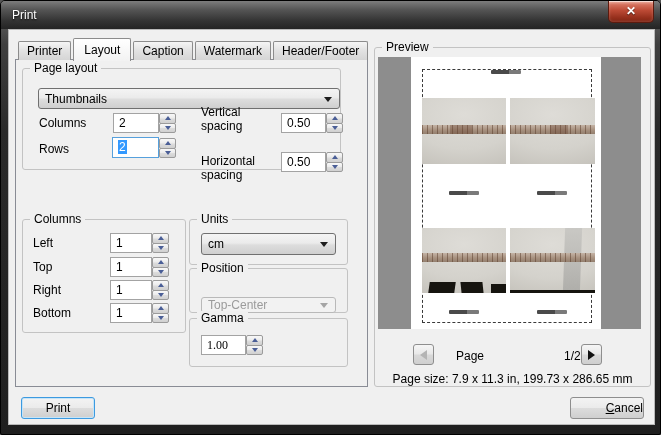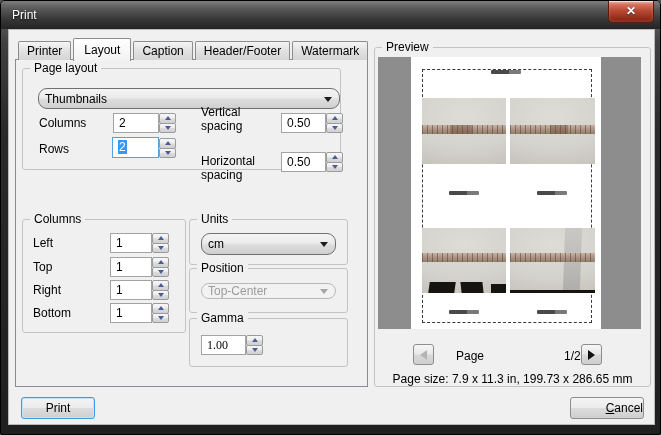--- a/index.html
+++ b/index.html
@@ -39,21 +39,21 @@
   .txt.focused{border:1px solid #56a0dc;}
   .sel{background:#3399ff;color:#fff;padding:0 1px;}
   .spin{position:absolute;width:17px;display:flex;flex-direction:column;}
   .spin-btn{flex:1;border:1px solid #9b9b9b;border-radius:2px;
     background:linear-gradient(180deg,#f8f8f8 0%,#ececec 45%,#dcdcdc 55%,#d0d0d0 100%);
     display:flex;align-items:center;justify-content:center;cursor:default;}
   .spin-btn + .spin-btn{margin-top:-1px;}
   .arr-up{width:0;height:0;border-left:3px solid transparent;border-right:3px solid transparent;border-bottom:4px solid #4a5e96;}
   .arr-down{width:0;height:0;border-left:3px solid transparent;border-right:3px solid transparent;border-top:4px solid #4a5e96;}
 
-  .combo{position:absolute;border:1px solid #707070;border-radius:9px;
+  .combo{position:absolute;border:1px solid #707070;border-radius:3px;
     background:linear-gradient(180deg,#f4f4f4 0%,#ebebeb 45%,#dddddd 55%,#cfcfcf 100%);
     font-size:12px;display:flex;align-items:center;padding:0 20px 0 6px;cursor:default;white-space:nowrap;}
   .combo-arrow{position:absolute;right:7px;top:50%;margin-top:-2px;width:0;height:0;
     border-left:4px solid transparent;border-right:4px solid transparent;border-top:5px solid #1d1d1d;}
   .combo.disabled{border-color:#b9b9b9;background:#f2f2f2;color:#9b9b9b;}
   .combo.disabled .combo-arrow{border-top-color:#a5a5a5;}
 
   .btn{position:absolute;border:1px solid #8e8e8e;border-radius:3px;
     background:linear-gradient(180deg,#f3f3f3 0%,#ebebeb 48%,#dcdcdc 52%,#cfcfcf 100%);
     font-size:12px;text-align:center;padding-top:3px;cursor:default;}
@@ -91,22 +91,22 @@
     <span>✕</span>
   </div>
 
   <div class="client"></div>
 
   <div class="tab-panel"></div>
   <div class="tabs">
     <div class="tab">Printer</div>
     <div class="tab selected">Layout</div>
     <div class="tab">Caption</div>
+    <div class="tab">Watermark</div>
     <div class="tab">Header/Footer</div>
-    <div class="tab">Watermark</div>
   </div>
 
   <div class="group" style="left:21px;top:67px;width:319px;height:102px;">
     <span class="group-label">Page layout</span>
   </div>
   <div class="combo" style="left:37px;top:87px;width:302px;height:21px;">
     <span>Thumbnails</span>
     <i class="combo-arrow"></i>
   </div>
 
@@ -204,21 +204,21 @@
     <span class="group-label">Units</span>
   </div>
   <div class="combo" style="left:200px;top:232px;width:135px;height:22px;text-align:right;">
     <span>cm</span>
     <i class="combo-arrow"></i>
   </div>
 
   <div class="group" style="left:188px;top:267px;width:159px;height:45px;">
     <span class="group-label">Position</span>
   </div>
-  <div class="combo disabled" style="left:200px;top:282px;width:135px;height:16px;text-align:right;">
+  <div class="combo disabled" style="left:200px;top:296px;width:135px;height:16px;text-align:right;">
     <span>Top-Center</span>
     <i class="combo-arrow"></i>
   </div>
 
   <div class="group" style="left:188px;top:317px;width:159px;height:49px;">
     <span class="group-label">Gamma</span>
   </div>
   <div class="txt" style="left:200px;top:334px;width:45px;height:20px;font-family:Liberation Serif, serif;">1.00</div>
   <div class="spin" style="left:245px;top:334px;height:20px;">
     <div class="spin-btn">

